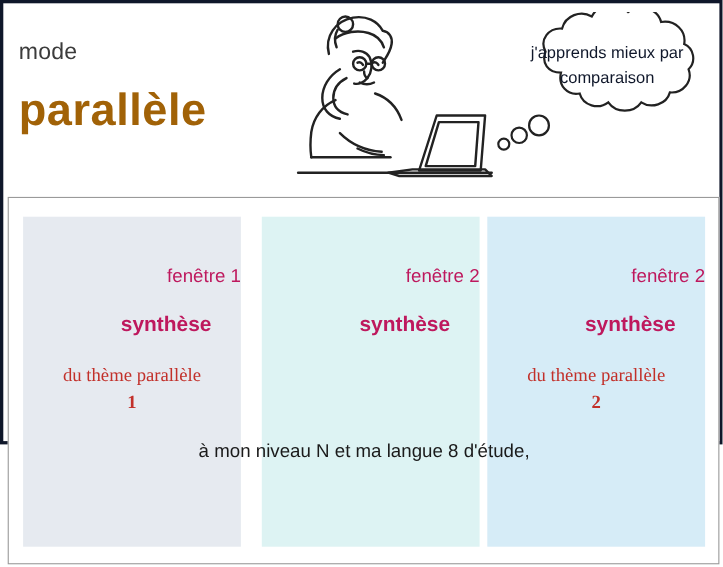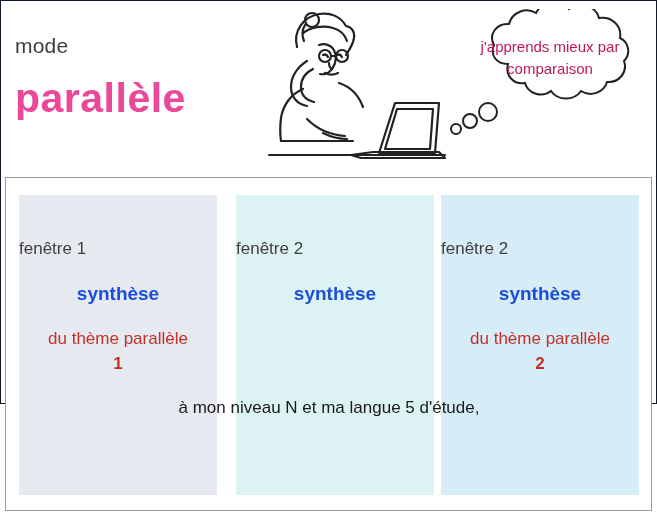--- a/index.html
+++ b/index.html
@@ -12,21 +12,21 @@
     background: #ffffff;
     font-family: "Liberation Sans", sans-serif;
     overflow: hidden;
     position: relative;
   }
   .page {
     position: relative;
     width: 657px;
     height: 404px;
     box-sizing: border-box;
-    border: 1px solid #0f172a;
+    border: 3px solid #0f172a;
   }
 
   
   .header {
     position: absolute;
     left: 0;
     top: 0;
     width: 657px;
     height: 172px;
   }
@@ -37,21 +37,21 @@
     font-size: 21px;
     color: #3c3c3c;
     letter-spacing: 0.2px;
   }
   .mode-title {
     position: absolute;
     left: 14px;
     top: 74px;
     font-size: 41px;
     font-weight: bold;
-    color: #ec4899;
+    color: #a16207;
     letter-spacing: 0.5px;
   }
 
   
   .illustration {
     position: absolute;
     left: 210px;
     top: 2px;
     width: 240px;
     height: 172px;
@@ -65,21 +65,21 @@
     width: 205px;
     height: 130px;
   }
   .bubble-text {
     position: absolute;
     left: 474px;
     top: 35px;
     width: 150px;
     text-align: center;
     font-size: 15px;
-    color: #be185d;
+    color: #0f172a;
     line-height: 1.45;
   }
 
   
   .panel {
     position: absolute;
     left: 4px;
     top: 176px;
     width: 647px;
     height: 334px;
@@ -103,43 +103,45 @@
   }
   .col-1 { background: #e6eaf0; }
   .col-2 { background: #ddf3f3; margin-left: 12px; }
   .col-3 { background: #d6ecf7; }
 
   .col-label {
     position: absolute;
     top: 44px;
     left: 0;
     width: 100%;
-    text-align: left;
+    text-align: right;
     font-size: 17px;
-    color: #404040;
+    color: #be185d;
   }
   .col-synth {
     position: absolute;
     top: 88px;
     left: 0;
     width: 100%;
     text-align: center;
     font-size: 19px;
     font-weight: bold;
-    color: #1d4ed8;
+    color: #be185d;
+    padding-left: 31px;
   }
   .col-desc {
     position: absolute;
     top: 132px;
     left: 0;
     width: 100%;
     text-align: center;
     font-size: 17px;
     color: #c2302a;
     line-height: 1.45;
+    font-family: Liberation Serif, serif;
   }
   .col-desc .strong {
     font-weight: bold;
   }
 
   
   .footer {
     position: absolute;
     left: 13px;
     top: 214px;
@@ -244,17 +246,17 @@
         <div class="col-synth">synthèse</div>
         <div class="col-desc">
           <span>du thème parallèle</span><br>
           <span class="strong">2</span>
         </div>
       </div>
 
     </div>
 
     <div class="footer">
-      <span class="footer-line">à mon niveau N  et ma langue 5 d'étude,</span>
+      <span class="footer-line">à mon niveau N  et ma langue 8 d'étude,</span>
     </div>
   </div>
 
 </div>
 
 </body></html>

